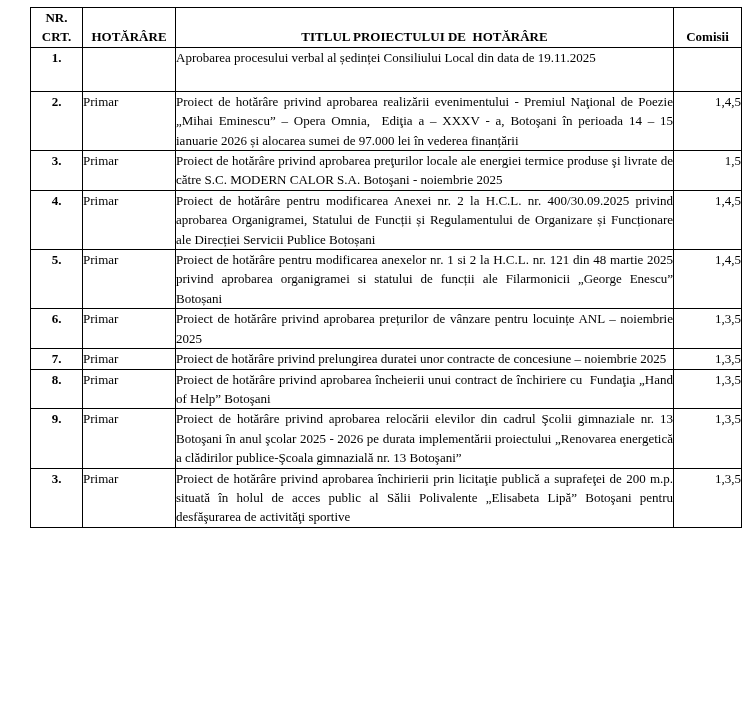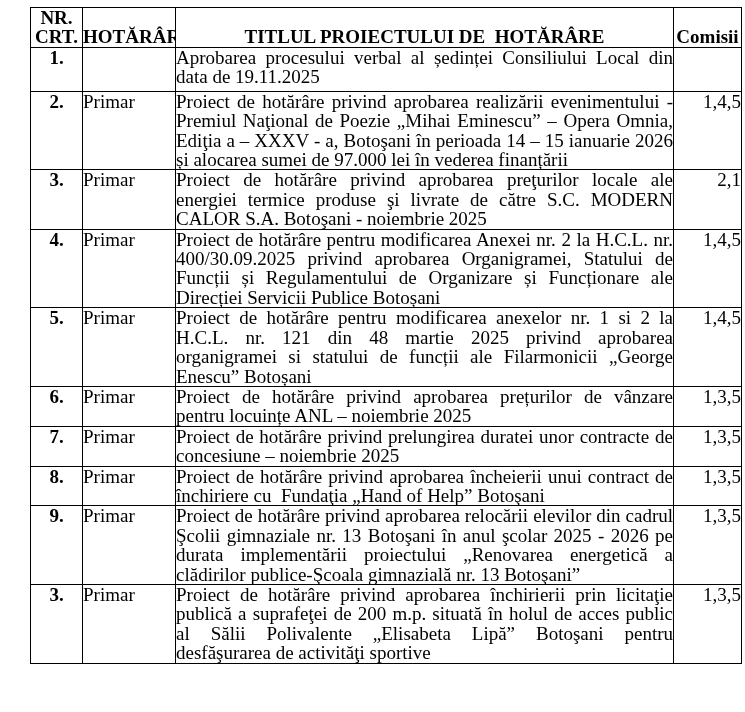--- a/index.html
+++ b/index.html
@@ -23,21 +23,21 @@
   table.agenda {
     border-collapse: collapse;
     table-layout: fixed;
     width: 711px;
     margin: 7px 0 0 30px;
   }
   table.agenda th,
   table.agenda td {
     border: 1px solid #000000;
     padding: 0;
-    font-size: 19px;
+    font-size: 13px;
     line-height: 19.4px;
     overflow: hidden;
   }
   thead th {
     font-weight: bold;
     text-align: center;
     vertical-align: bottom;
     padding: 1px 2px 2px 2px;
     height: 36px;
   }
@@ -97,21 +97,21 @@
         <tr>
     <td class="nr-cell">2.</td>
     <td class="init-cell">Primar</td>
     <td class="title-cell">Proiect de hotărâre privind aprobarea realizării evenimentului - Premiul Naţional de Poezie „Mihai Eminescu” – Opera Omnia,  Ediţia a – XXXV - a, Botoşani în perioada 14 – 15 ianuarie 2026 și alocarea sumei de 97.000 lei în vederea finanțării</td>
     <td class="com-cell">1,4,5</td>
   </tr>
         <tr>
     <td class="nr-cell">3.</td>
     <td class="init-cell">Primar</td>
     <td class="title-cell">Proiect de hotărâre privind aprobarea preţurilor locale ale energiei termice produse şi livrate de către S.C. MODERN CALOR S.A. Botoşani - noiembrie 2025</td>
-    <td class="com-cell">2,1</td>
+    <td class="com-cell">1,5</td>
   </tr>
         <tr>
     <td class="nr-cell">4.</td>
     <td class="init-cell">Primar</td>
     <td class="title-cell">Proiect de hotărâre pentru modificarea Anexei nr. 2 la H.C.L. nr. 400/30.09.2025 privind aprobarea Organigramei, Statului de Funcții și Regulamentului de Organizare și Funcționare ale Direcției Servicii Publice Botoșani</td>
     <td class="com-cell">1,4,5</td>
   </tr>
         <tr>
     <td class="nr-cell">5.</td>
     <td class="init-cell">Primar</td>

